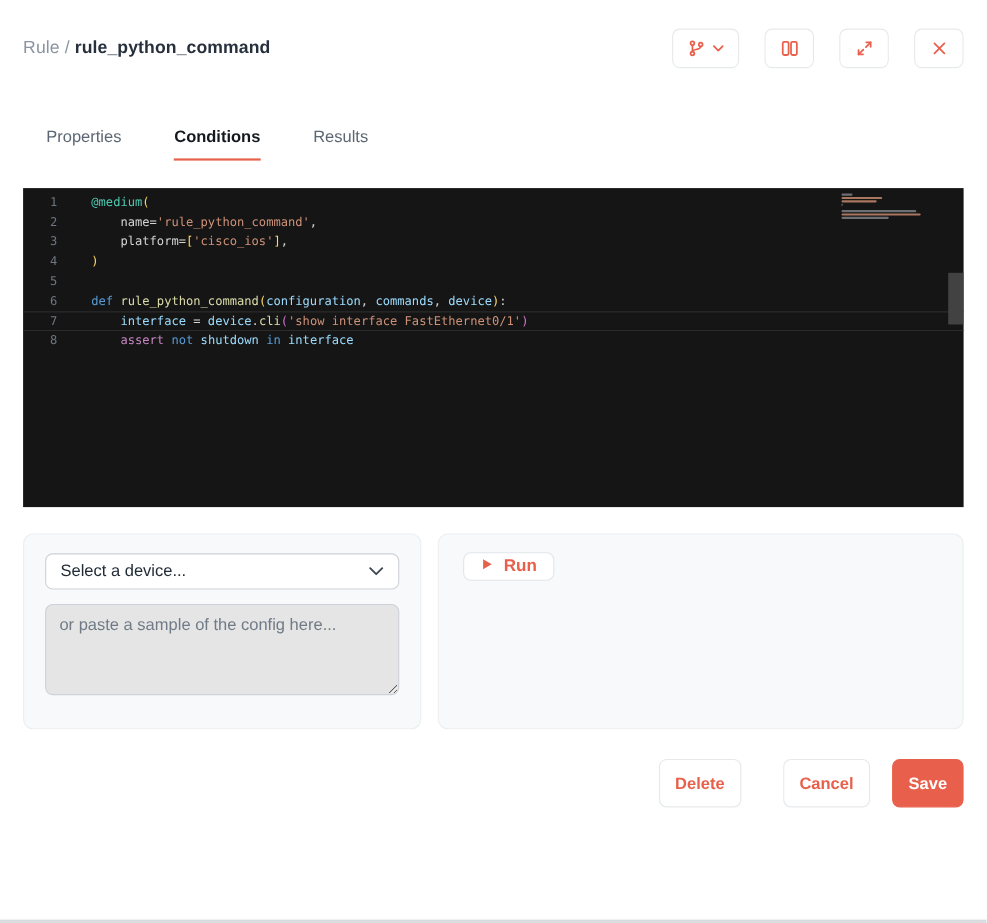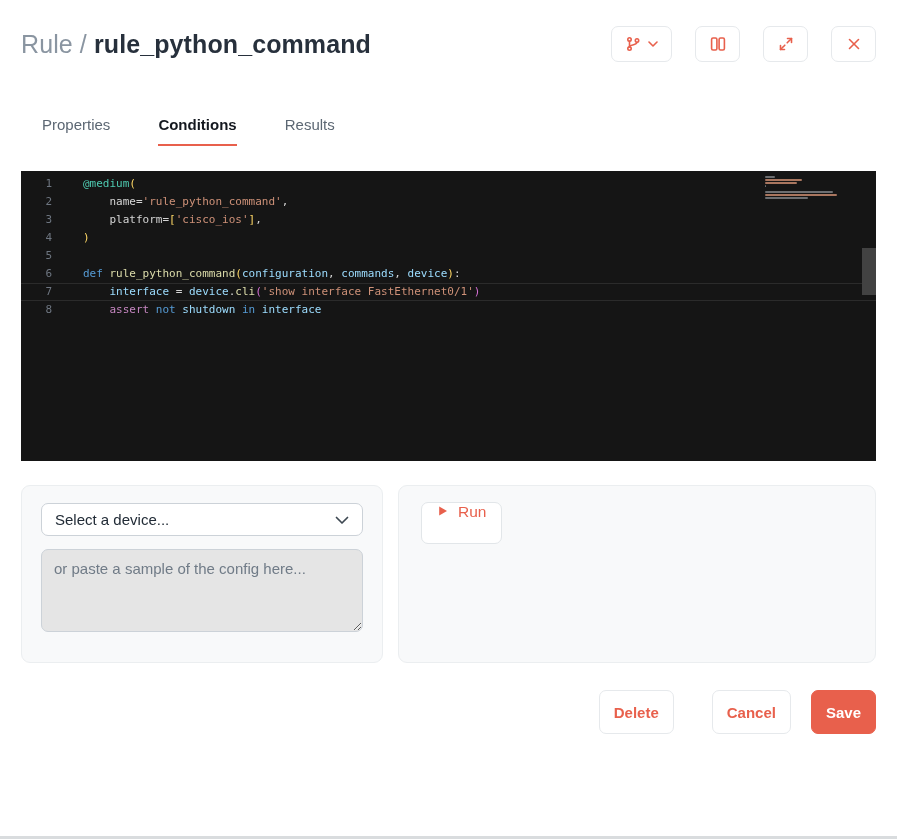--- a/index.html
+++ b/index.html
@@ -8,21 +8,21 @@
     background: #ffffff;
     font-family: "Liberation Sans", sans-serif;
     color: #1f2430;
     position: relative;
     overflow: hidden;
   }
   .page { padding: 0 21px; }
 
   
   .header { display: flex; justify-content: space-between; align-items: center; padding-top: 26px; }
-  .title { font-size: 25px; font-weight: 400; color: #8a95a1; letter-spacing: .1px; }
+  .title { font-size: 16px; font-weight: 400; color: #8a95a1; letter-spacing: .1px; }
   .title .rule-name { color: #27303c; font-weight: 700; }
   .toolbar { display: flex; gap: 23px; }
   .icon-btn {
     display: inline-flex; align-items: center; justify-content: center; gap: 7px;
     height: 36px; min-width: 45px; padding: 0 13px;
     background: #fff; border: 1px solid #e6e9ec; border-radius: 7px;
     color: var(--accent, #e8604c); cursor: pointer;
   }
   .icon-btn svg { display: block; }
 
@@ -66,23 +66,23 @@
     padding: 0 13px; font-size: 15px; color: #212b36; cursor: pointer;
   }
   .config-textarea {
     display: block; margin-top: 13px; width: 100%; height: 83px;
     background: #e5e5e5; border: 1px solid #ccd2d8; border-radius: 7px;
     padding: 10px 12px; font-family: "Liberation Sans", sans-serif;
     font-size: 15px; color: #3c4450; resize: both;
   }
   .config-textarea::placeholder { color: #707b87; }
   .run-btn {
-    display: inline-flex; gap: 9px; height: 42px; padding: 0 15px;
+    display: inline-flex; align-items: center; gap: 9px; height: 26px; padding: 0 15px;
     background: #fff; border: 1px solid #e2e6e9; border-radius: 7px;
-    color: var(--accent, #e8604c); font-size: 15.5px; font-weight: 400;
+    color: var(--accent, #e8604c); font-size: 15.5px; font-weight: 700;
     font-family: inherit; cursor: pointer;
   }
 
   
   .footer-actions { display: flex; justify-content: flex-end; align-items: center; gap: 20px; margin-top: 27px; }
   .btn { height: 44px; padding: 0 14px; border-radius: 7px; font-size: 15px; font-weight: 600; font-family: inherit; cursor: pointer; }
   .btn-outline { background: #fff; border: 1px solid #e6e9ec; color: var(--accent, #e8604c); }
   .btn-delete { margin-right: 18px; }
   .btn-save { background: var(--accent, #e8604c); border: 1px solid var(--accent, #e8604c); color: #fff; }
 

